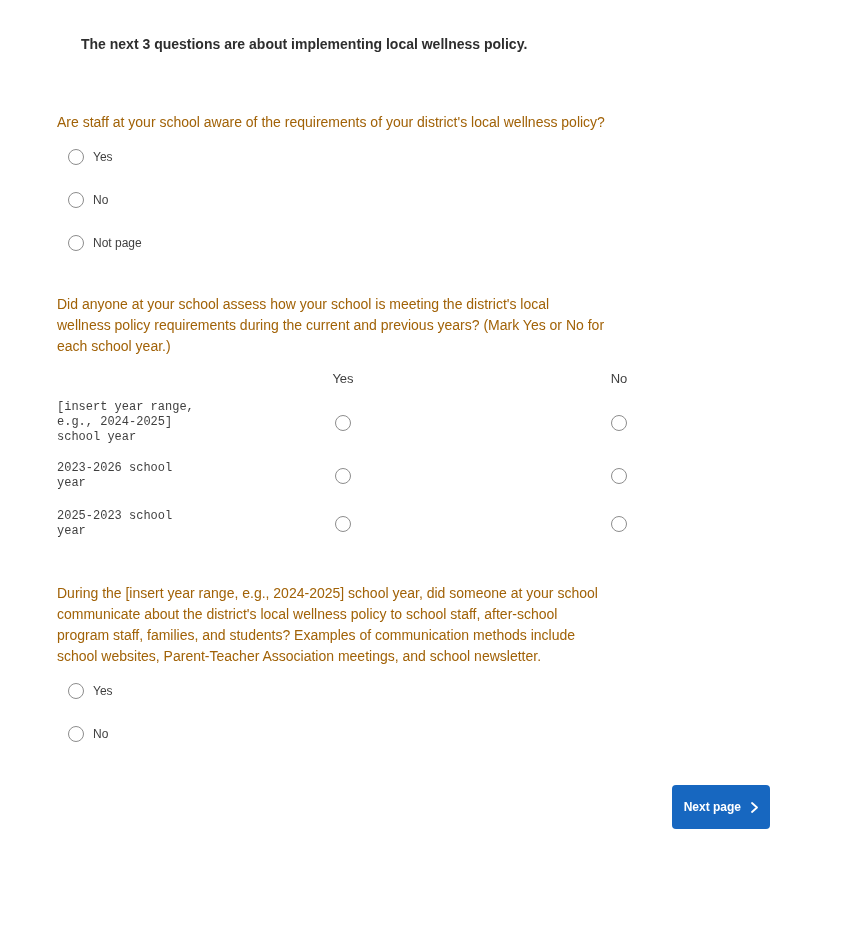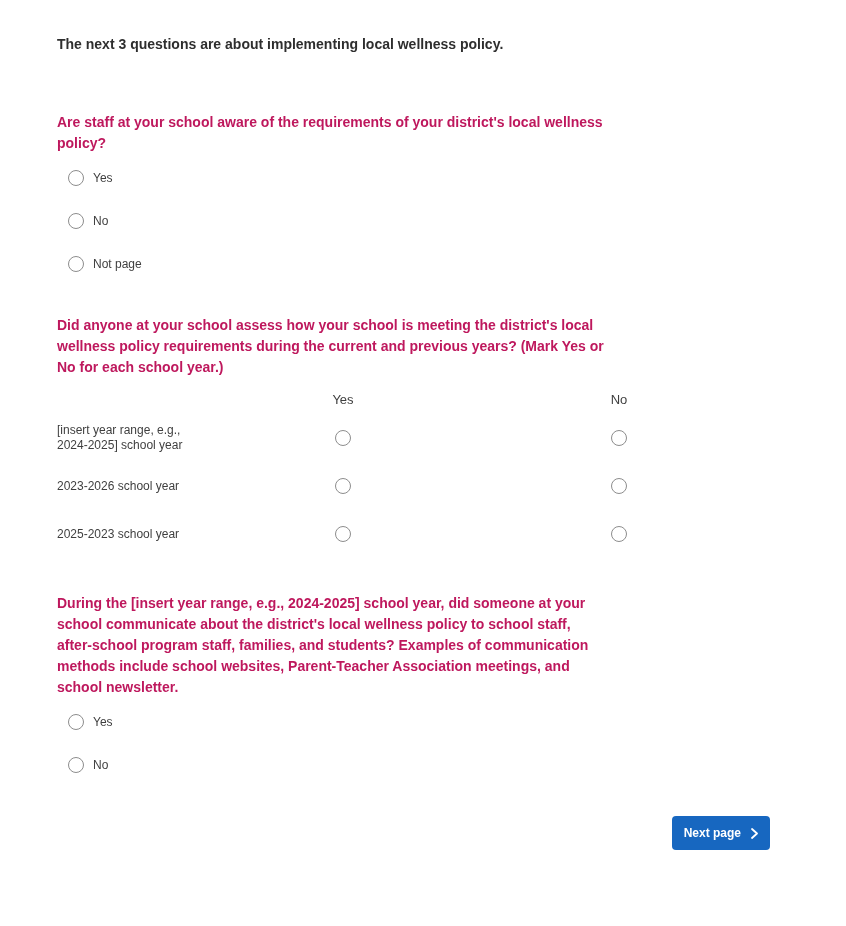--- a/index.html
+++ b/index.html
@@ -13,32 +13,32 @@
     color: #3f3f3f;
   }
   .content { padding: 34px 57px 0 57px; }
 
   .intro {
     font-size: 14px;
     font-weight: bold;
     color: #2e2e2e;
     line-height: 21px;
     max-width: 560px;
+    margin-left: 24px;
   }
 
   .question { margin-top: 57px; }
   .question.q2 { margin-top: 15px; }
   .question.q3 { margin-top: 42px; }
 
   .q-text {
     font-size: 14px;
     line-height: 21px;
     max-width: 548px;
-    color: #be185d;
-    font-weight: bold;
+    color: #a16207;
   }
 
   .options { padding-top: 16px; padding-bottom: 1px; }
   .option {
     display: flex;
     align-items: center;
     height: 16px;
     margin-bottom: 27px;
     padding-left: 11px;
     cursor: pointer;
@@ -71,38 +71,39 @@
     text-align: center;
     font-size: 13px;
     color: #3f3f3f;
   }
   .m-row { min-height: 34px; margin-bottom: 14px; }
   .row-label {
     font-size: 12px;
     line-height: 15px;
     color: #3f3f3f;
     max-width: 140px;
+    font-family: Liberation Mono, monospace;
   }
   .cell { display: flex; justify-content: center; }
 
   .footer {
     display: flex;
     justify-content: flex-end;
     padding-right: 19px;
     margin-top: 15px;
   }
   .next-btn {
     display: flex;
     align-items: center;
     gap: 10px;
     background: #1767C0;
     color: #ffffff;
     border: none;
     border-radius: 4px;
-    height: 34px;
+    height: 44px;
     padding: 0 12px;
     font-family: "Liberation Sans", sans-serif;
     font-size: 12px;
     font-weight: bold;
     cursor: pointer;
   }
   .next-btn svg { display: block; }
 </style>
 </head>
 <body>

